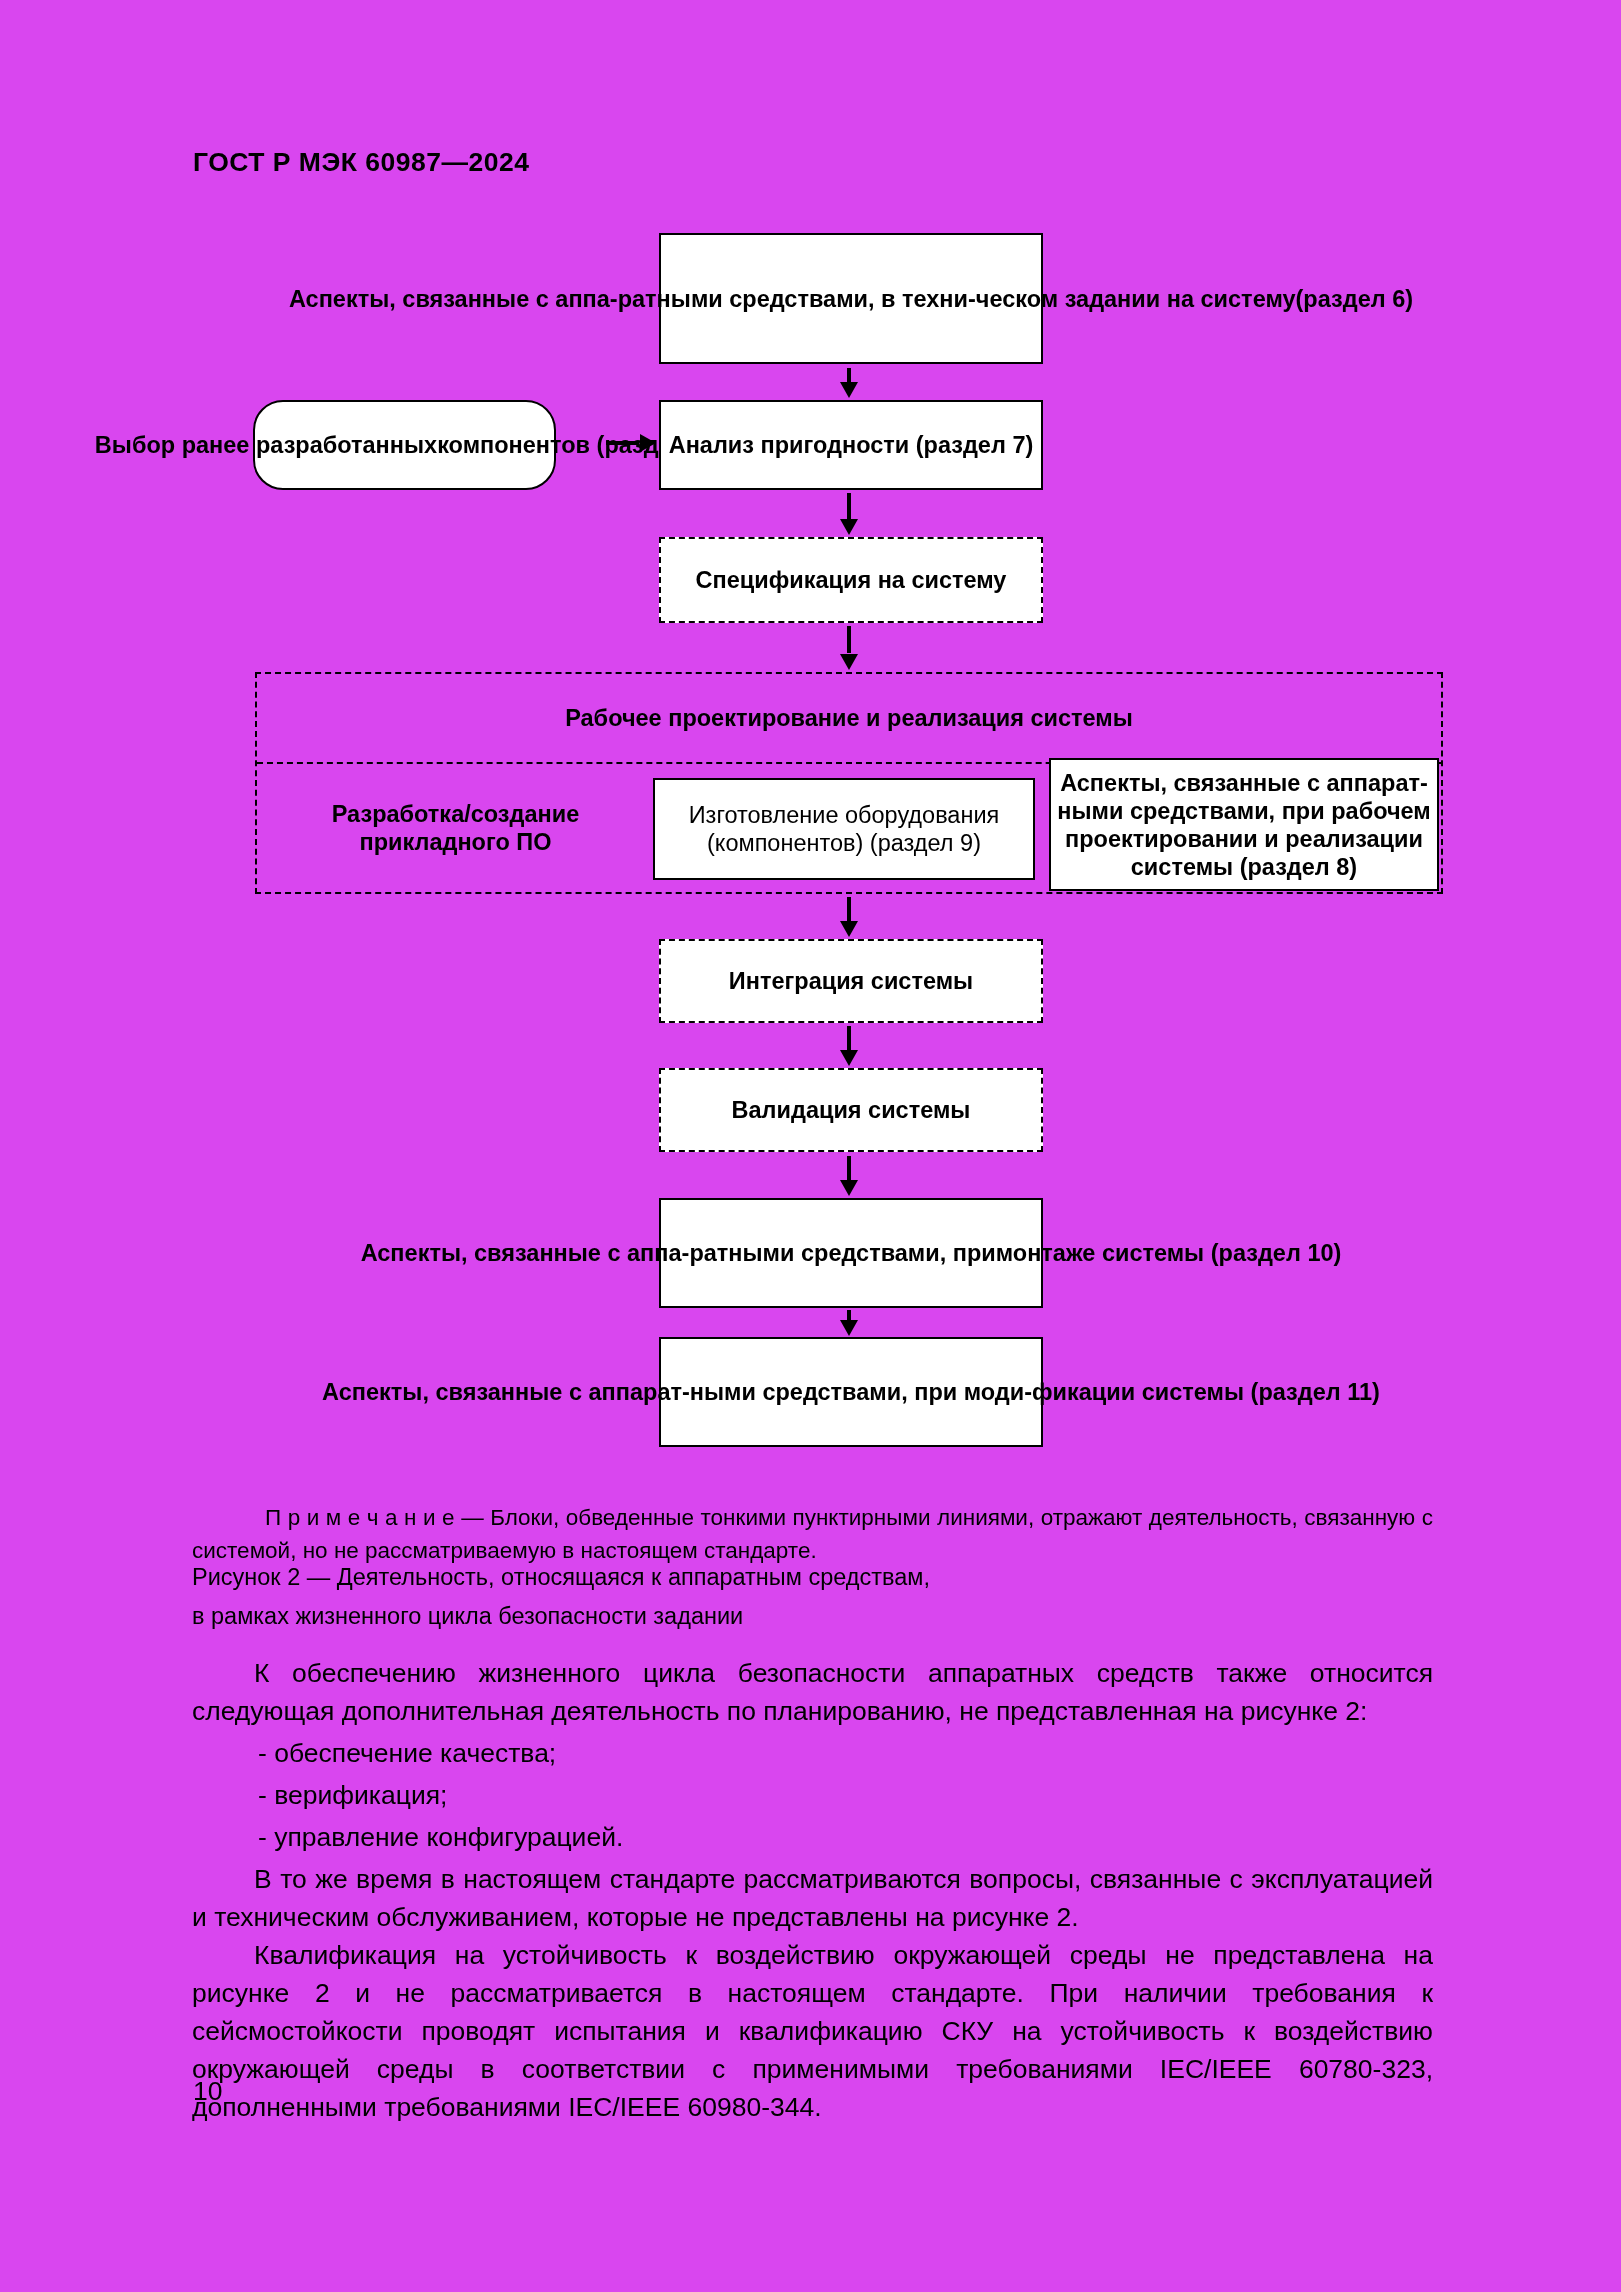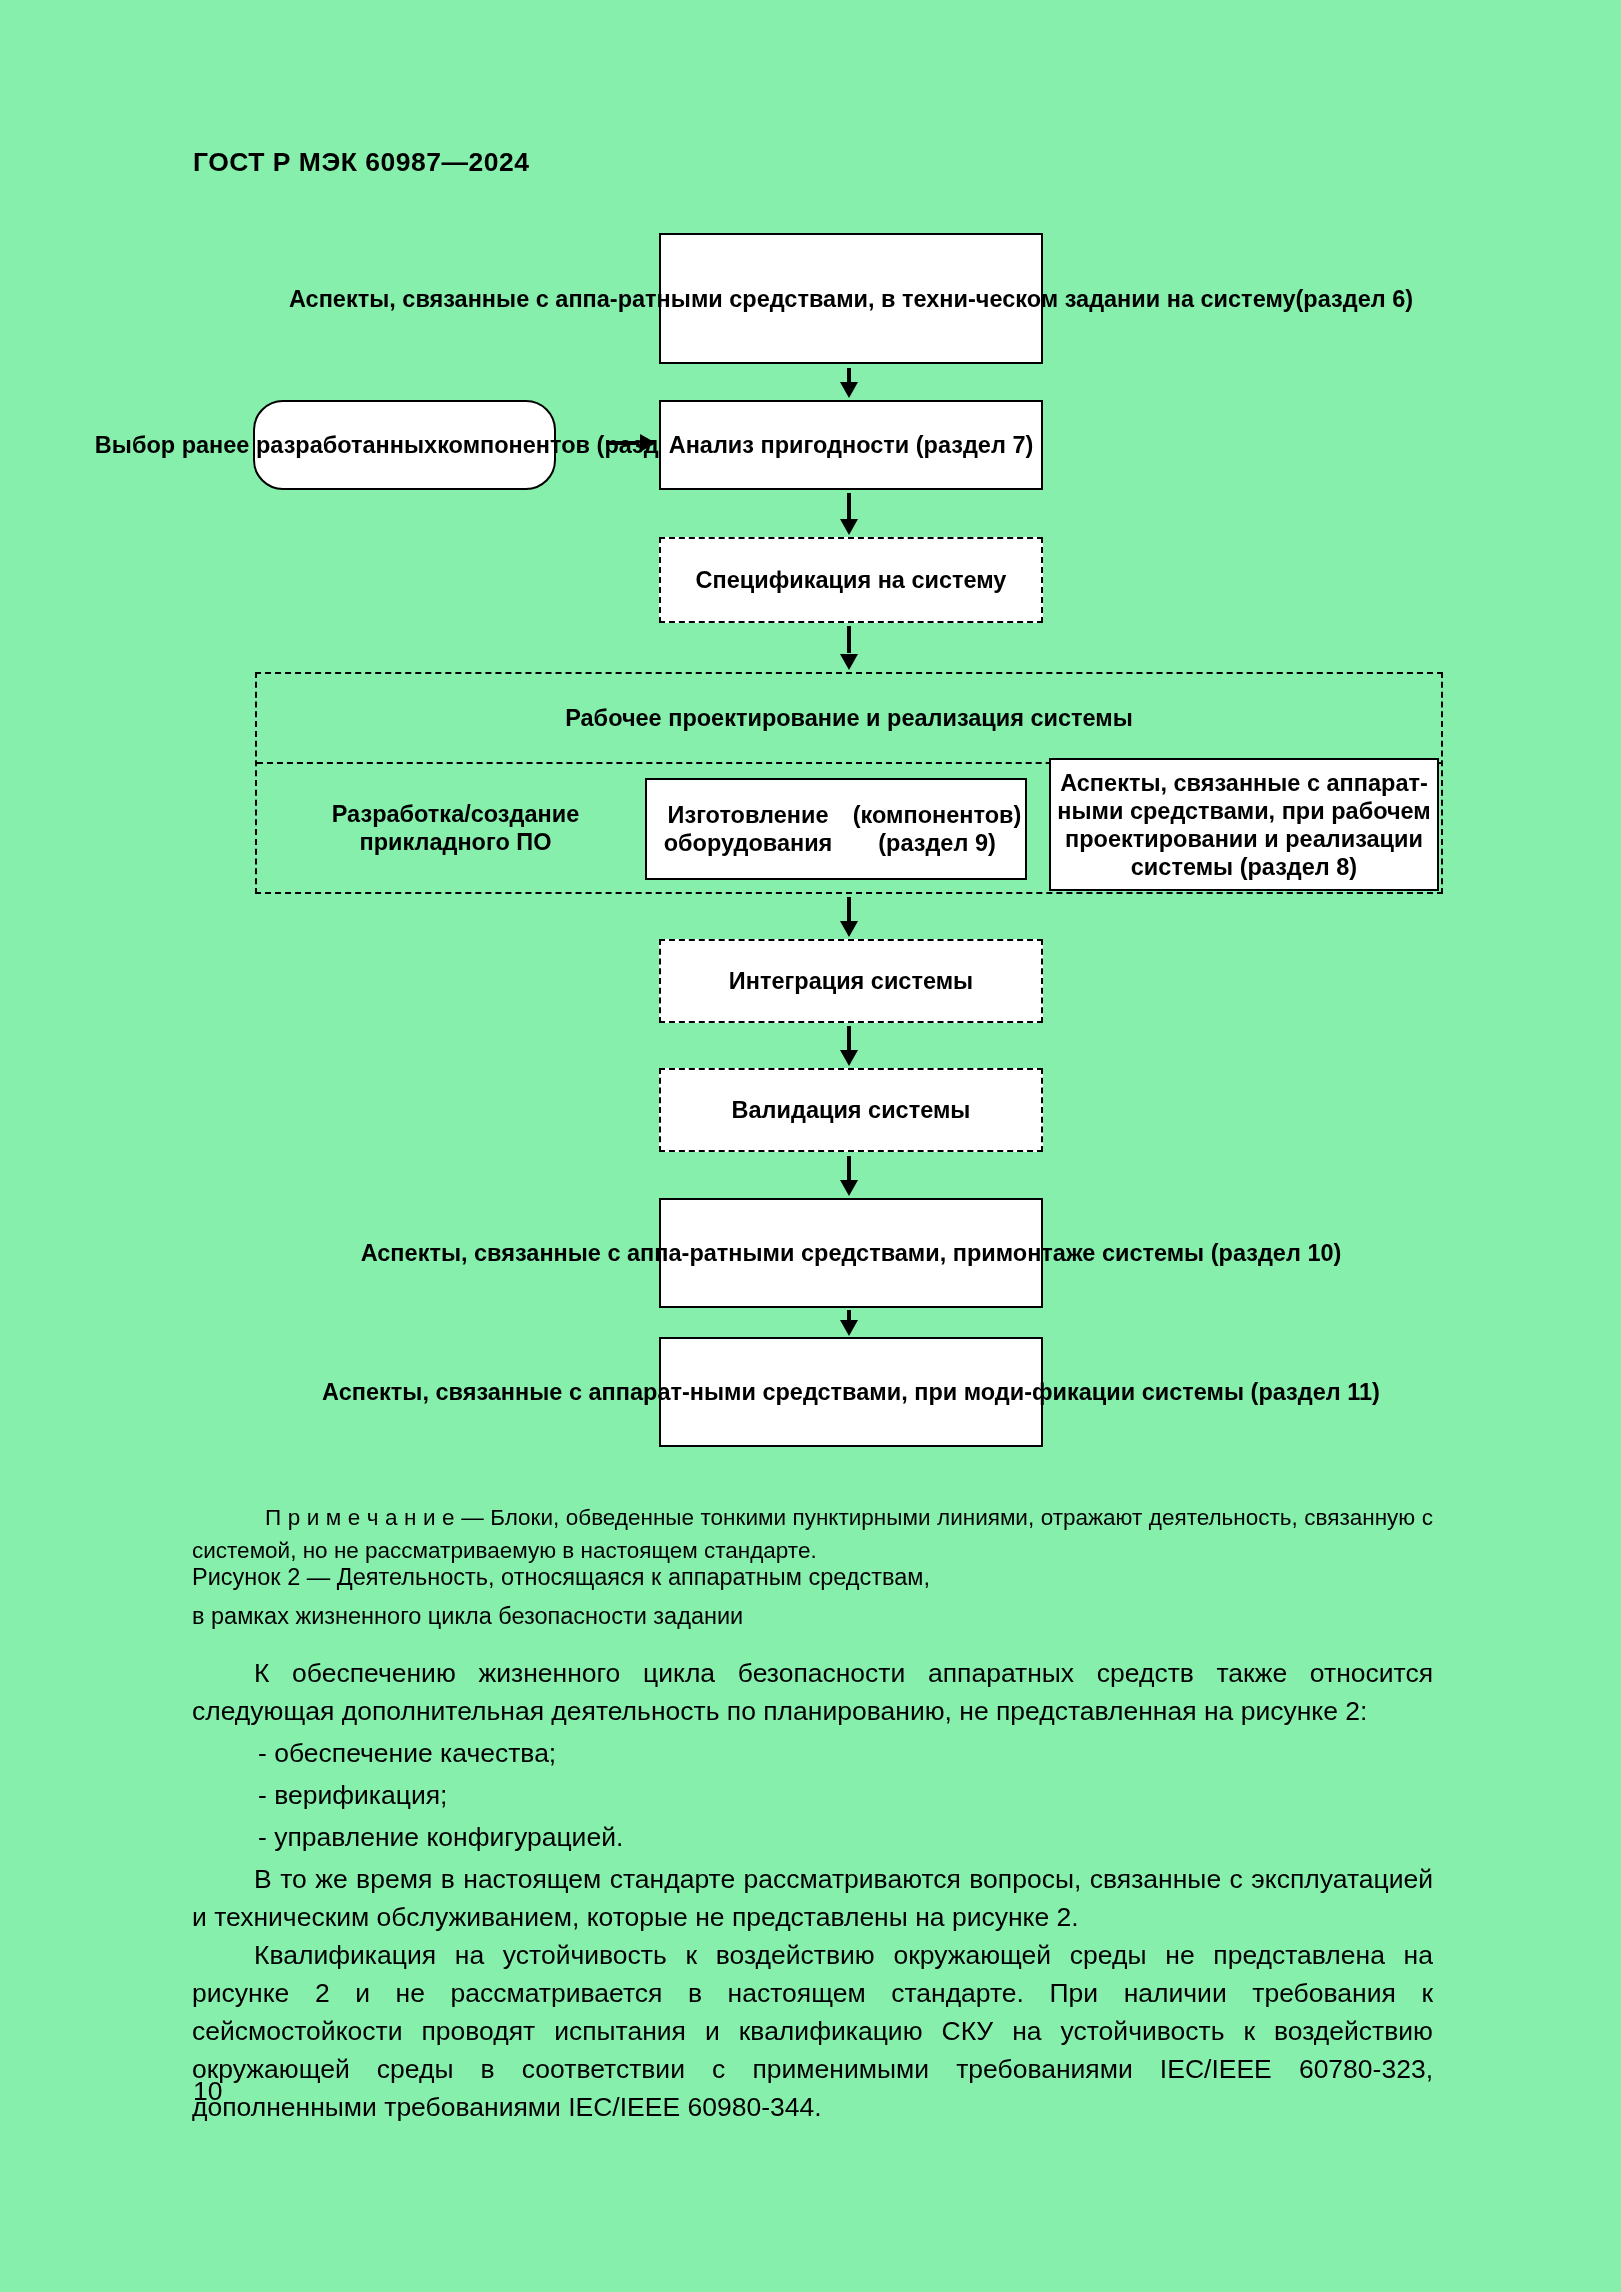--- a/index.html
+++ b/index.html
@@ -1,18 +1,18 @@
 <!DOCTYPE html>
 <html><head>
 <meta charset="utf-8">
 <style>
   html,body { margin:0; padding:0; background:#e8e8e8; }
   .page {
     position:relative; width:1621px; height:2293px; margin:0 auto;
-    background:#86efac; color:#000000;
+    background:#d946ef; color:#000000;
     font-family:"Liberation Sans", sans-serif;
   }
   .hdr { position:absolute; left:193px; top:147px; font-size:26.5px; font-weight:bold; letter-spacing:0.5px; }
 
   
   .fbox {
     position:absolute; box-sizing:border-box; background:#ffffff;
     display:flex; flex-direction:row; align-items:center; justify-content:center;
     text-align:center; font-weight:bold; font-size:23.5px; line-height:28px;
   }
@@ -39,24 +39,24 @@
     display:flex; align-items:center; justify-content:center;
     font-weight:bold; font-size:23.5px;
   }
   .dc-row { position:absolute; left:0; top:88px; width:100%; height:129px; border-top:2px dashed #000; box-sizing:border-box; }
   .dc-cell1 {
     position:absolute; left:0; top:0; width:397px; height:127px;
     display:flex; flex-direction:column; align-items:center; justify-content:center;
     text-align:center; font-weight:bold; font-size:23.5px; line-height:28px;
   }
   .dc-box2 {
-    position:absolute; left:388px; top:13.7px; width:382px; height:102px;
+    position:absolute; left:396px; top:13.7px; width:382px; height:102px;
     border:2.9px solid #000; box-sizing:border-box; background:#fff;
-    display:flex; flex-direction:row; align-items:center; justify-content:center;
-    text-align:center; font-weight:bold; font-size:23.5px; line-height:28px;
+    display:flex; flex-direction:column; align-items:center; justify-content:center;
+    text-align:center; font-weight:normal; font-size:23.5px; line-height:28px;
   }
   .dc-box3 {
     position:absolute; left:792px; top:-5.9px; width:390px; height:133px;
     border:2.9px solid #000; box-sizing:border-box; background:#fff;
     display:flex; flex-direction:column; align-items:center; justify-content:center;
     text-align:center; font-weight:bold; font-size:23.5px; line-height:28px;
   }
 
   
   .note {

